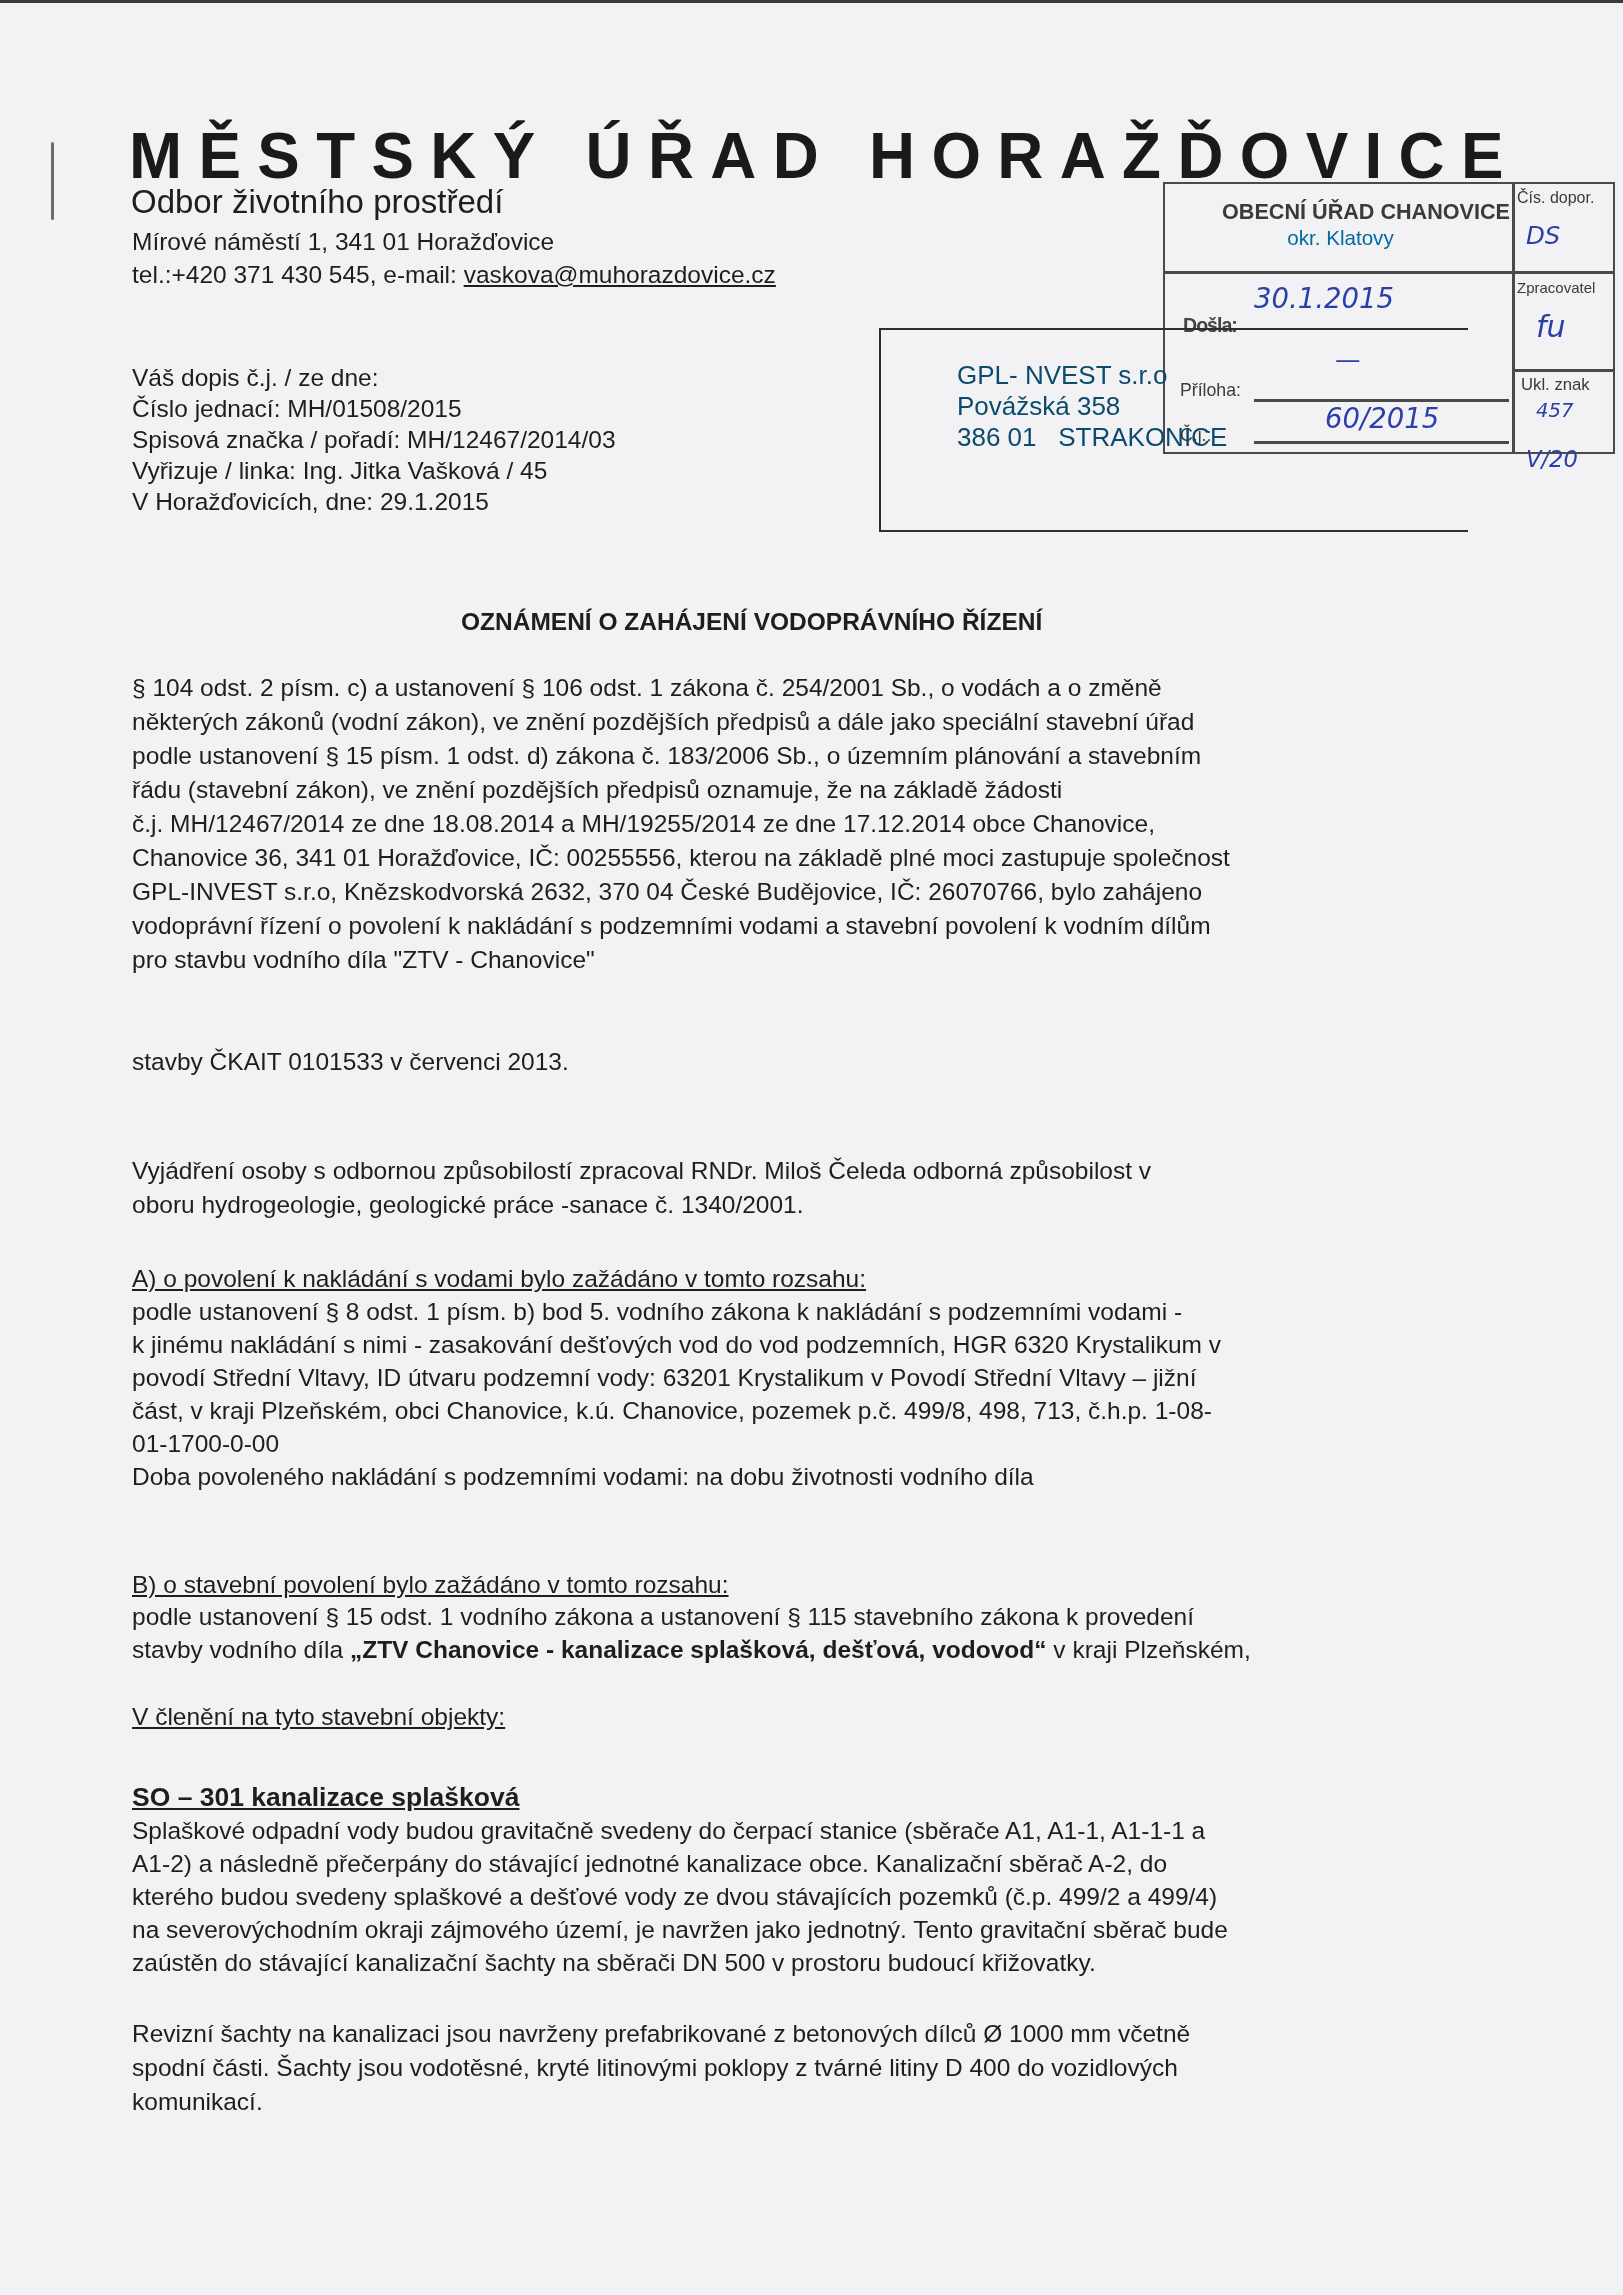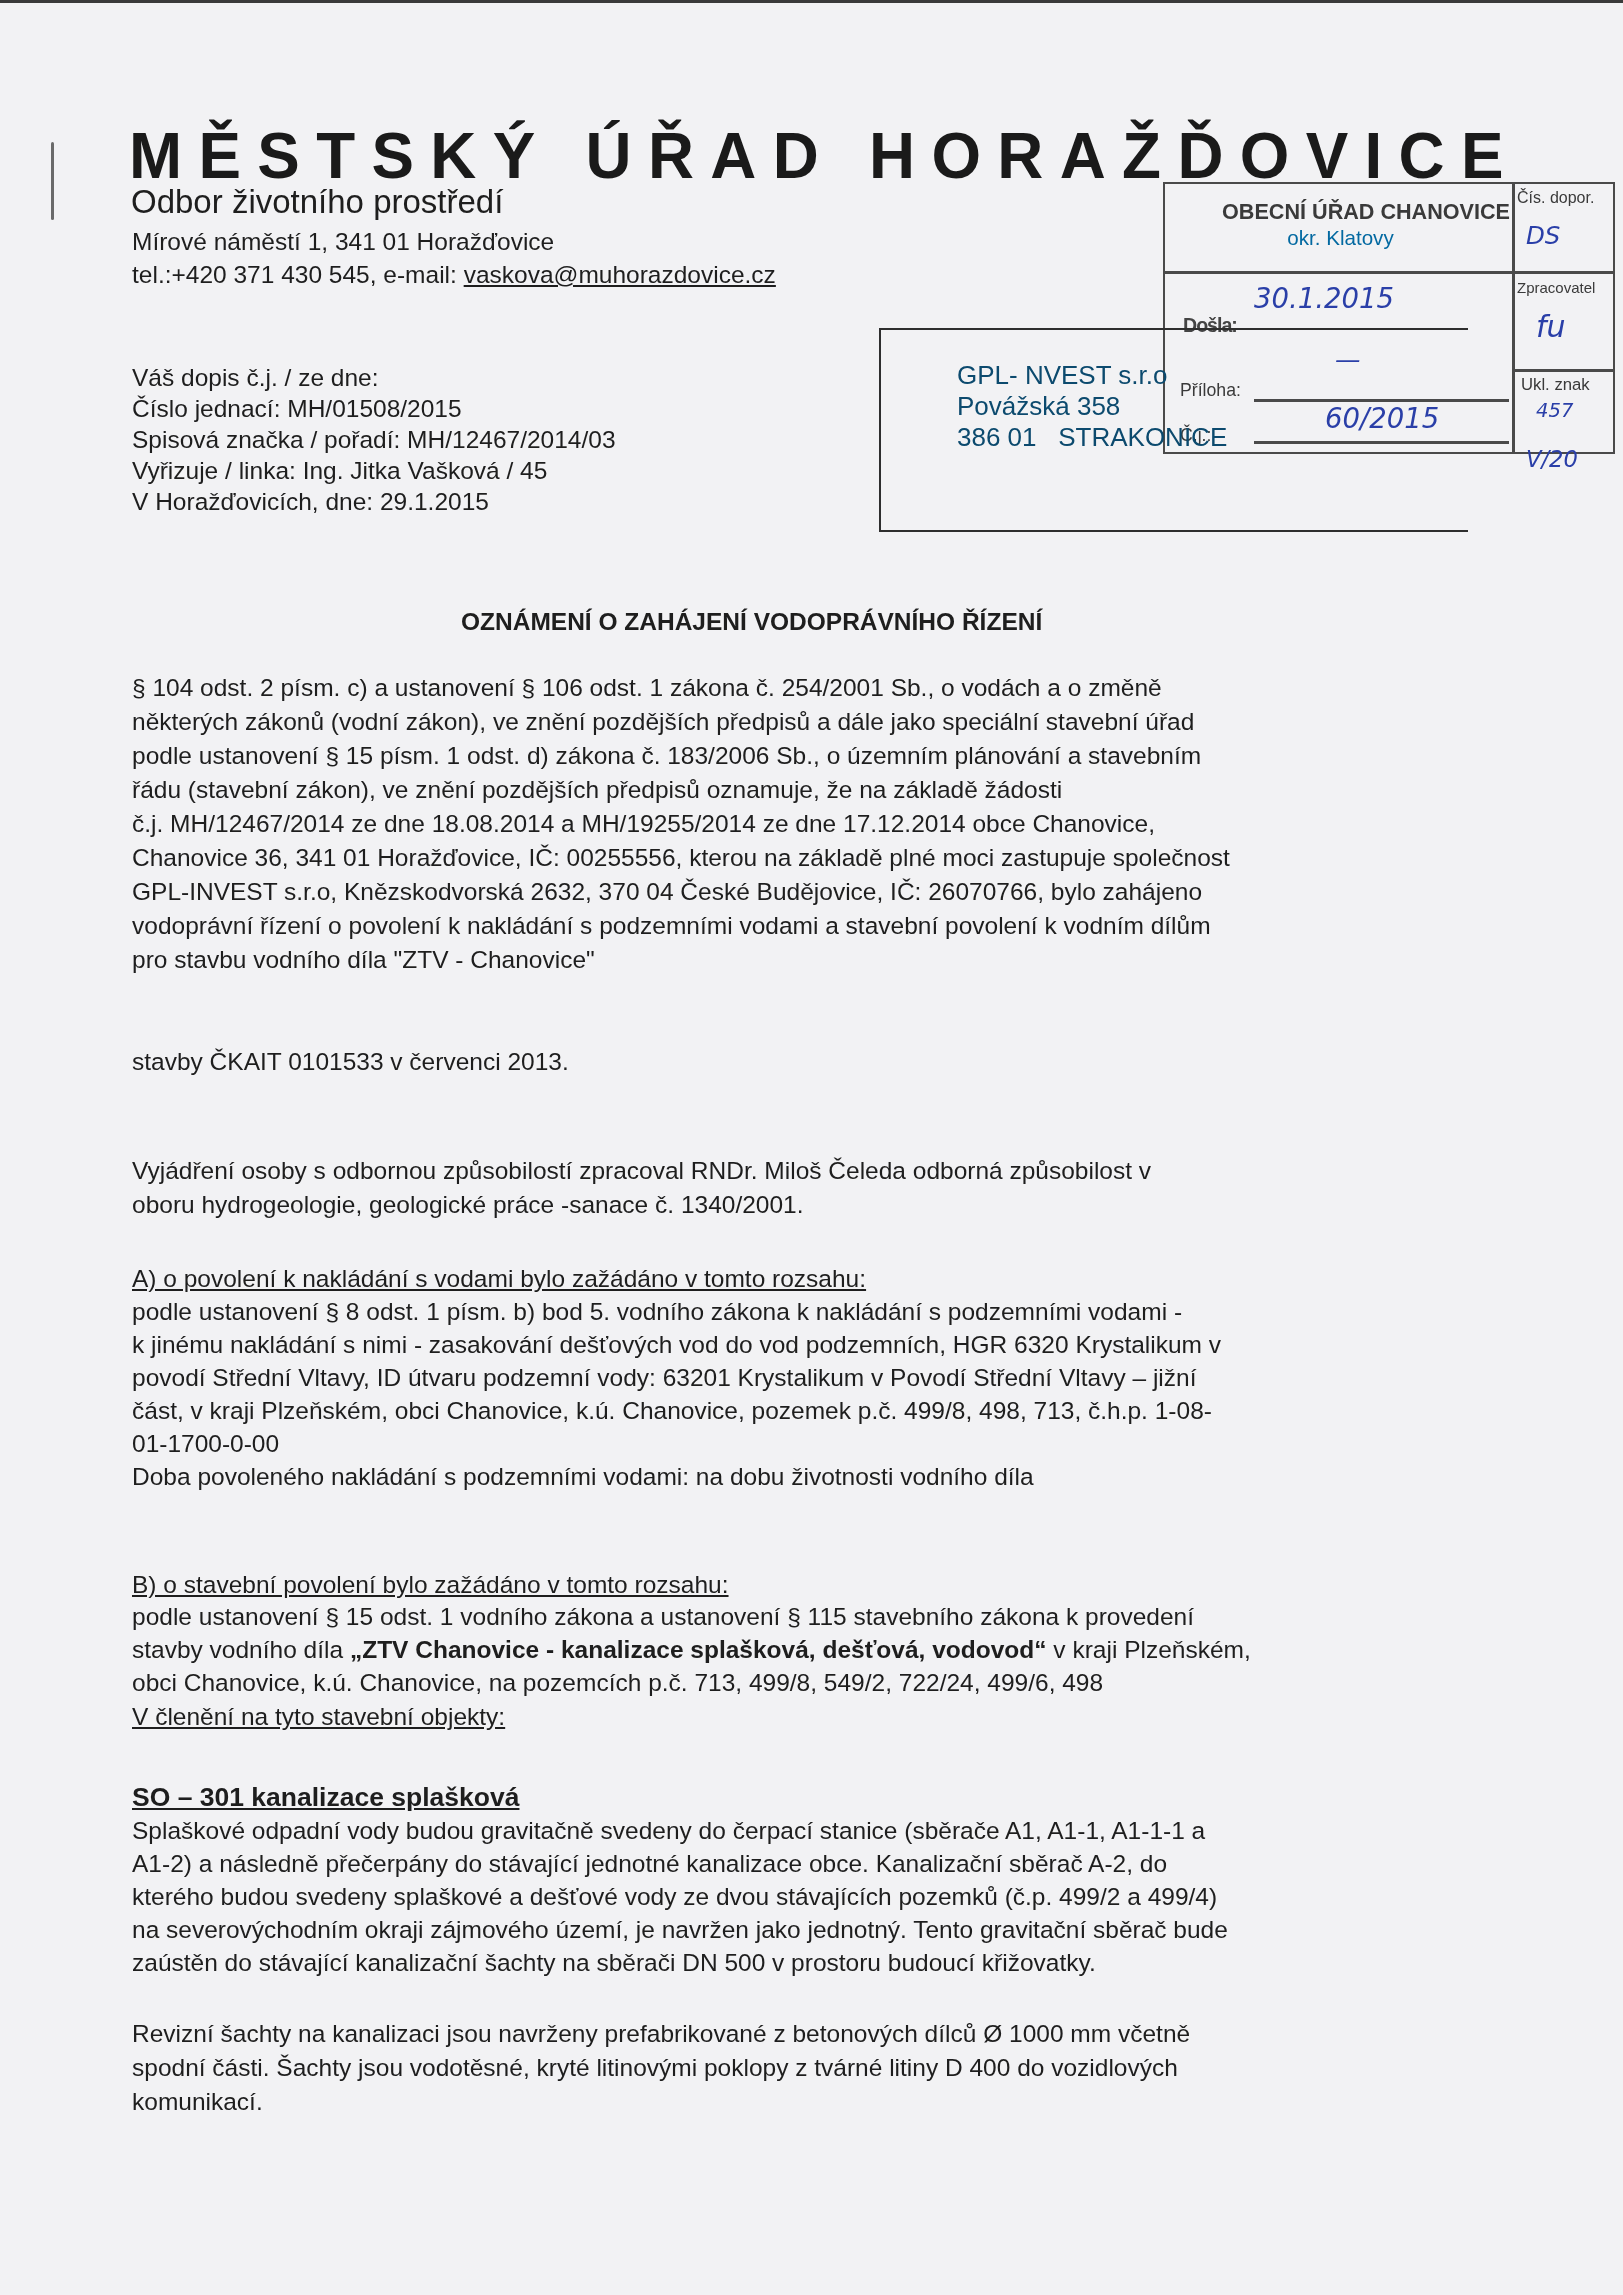--- a/index.html
+++ b/index.html
@@ -136,21 +136,20 @@
   <span class="ln">povodí Střední Vltavy, ID útvaru podzemní vody: 63201 Krystalikum v Povodí Střední Vltavy – jižní</span>
   <span class="ln">část, v kraji Plzeňském, obci Chanovice, k.ú. Chanovice, pozemek p.č. 499/8, 498, 713, č.h.p. 1-08-</span>
   <span class="ln">01-1700-0-00</span>
   <span class="ln">Doba povoleného nakládání s podzemními vodami:  na dobu životnosti vodního díla</span>
 </div>
 
 <div class="abs sechead" style="top:1571px;">B) o stavební povolení bylo zažádáno v tomto rozsahu:</div>
 <div class="abs para" style="top:1600px;line-height:33px;">
   <span class="ln">podle ustanovení § 15 odst. 1 vodního zákona a ustanovení § 115 stavebního zákona k provedení</span>
   <span class="ln"><span>stavby vodního díla </span><span class="b">„ZTV Chanovice - kanalizace splašková, dešťová, vodovod“</span><span> v kraji Plzeňském,</span></span>
-  <span class="ln">obci Chanovice, k.ú. Chanovice, na pozemcích p.č. 713, 499/8, 549/2,  722/24,  499/6,  498</span>
 </div>
 <div class="abs sechead" style="top:1703px;">V členění na tyto stavební objekty:</div>
 
 <div class="abs so-head" style="top:1782px;">SO – 301 kanalizace splašková</div>
 <div class="abs para" style="top:1814px;line-height:33px;">
   <span class="ln">Splaškové odpadní vody budou gravitačně svedeny do čerpací  stanice (sběrače A1, A1-1, A1-1-1 a</span>
   <span class="ln">A1-2) a následně přečerpány do stávající jednotné kanalizace obce. Kanalizační sběrač A-2, do</span>
   <span class="ln">kterého budou svedeny splaškové a dešťové vody ze dvou stávajících  pozemků (č.p. 499/2 a 499/4)</span>
   <span class="ln">na severovýchodním  okraji zájmového území, je navržen jako jednotný. Tento gravitační sběrač bude</span>
   <span class="ln">zaústěn do stávající kanalizační šachty na sběrači DN 500 v prostoru budoucí křižovatky.</span>

